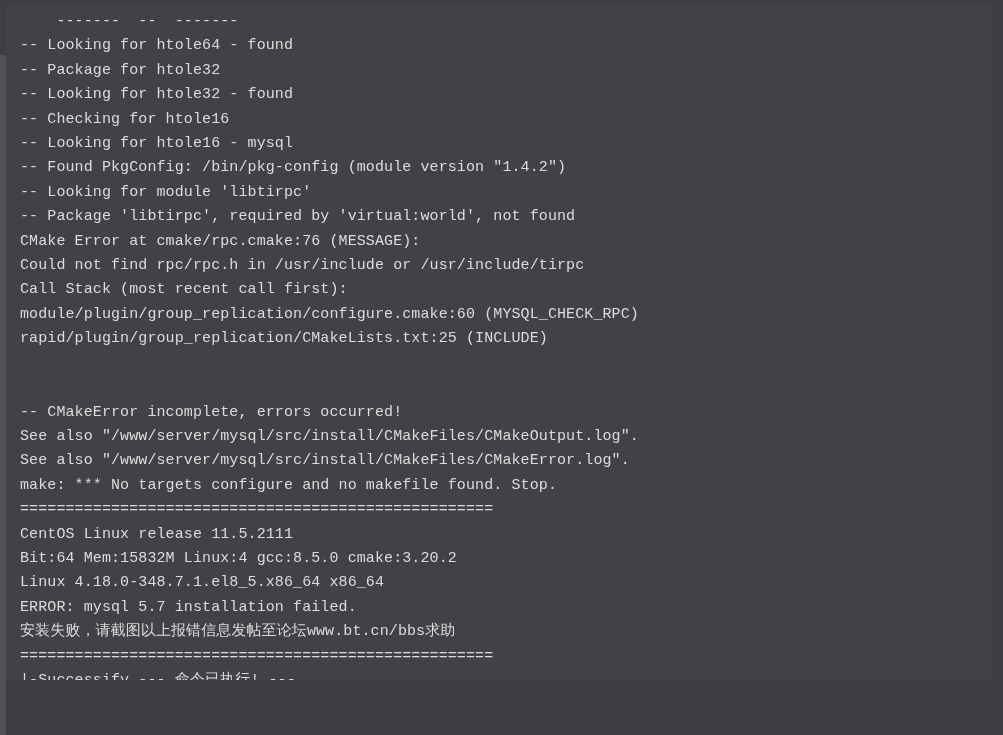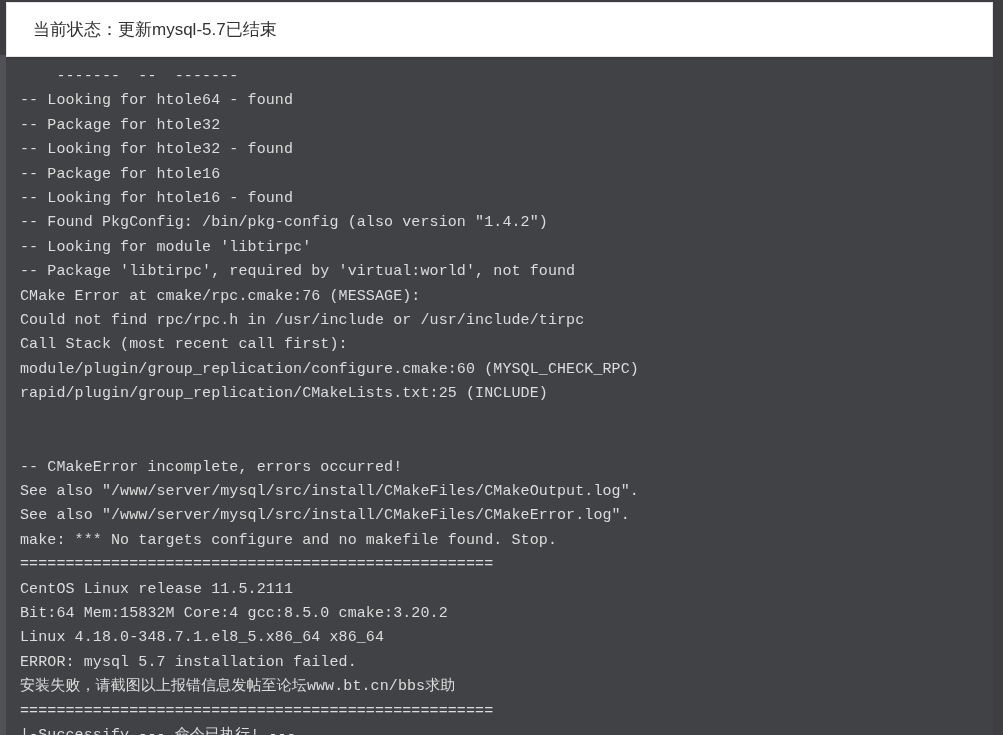--- a/index.html
+++ b/index.html
@@ -47,45 +47,42 @@
     background: #6b6b6f;
     opacity: 0.45;
   }
 </style>
 </head>
 <body>
 
 <div class="outer">
   <div class="left-strip"></div>
 
-  <div class="status-bar">
-    <span>当前状态：</span><span>更新mysql-5.7已结束</span>
-  </div>
 
   <div class="terminal"><span>    -------  --  -------</span>
 <span>-- Looking for htole64 - found</span>
 <span>-- Package for htole32</span>
 <span>-- Looking for htole32 - found</span>
-<span>-- Package for htole16</span>
-<span>-- Looking for htole16 - found</span>
-<span>-- Found PkgConfig: /bin/pkg-config (also version "1.4.2")</span>
+<span>-- Checking for htole16</span>
+<span>-- Looking for htole16 - mysql</span>
+<span>-- Found PkgConfig: /bin/pkg-config (module version "1.4.2")</span>
 <span>-- Looking for module 'libtirpc'</span>
 <span>-- Package 'libtirpc', required by 'virtual:world', not found</span>
 <span>CMake Error at cmake/rpc.cmake:76 (MESSAGE):</span>
 <span>Could not find rpc/rpc.h in /usr/include or /usr/include/tirpc</span>
 <span>Call Stack (most recent call first):</span>
 <span>module/plugin/group_replication/configure.cmake:60 (MYSQL_CHECK_RPC)</span>
 <span>rapid/plugin/group_replication/CMakeLists.txt:25 (INCLUDE)</span>
 <span></span>
 <span></span>
 <span>-- CMakeError incomplete, errors occurred!</span>
 <span>See also "/www/server/mysql/src/install/CMakeFiles/CMakeOutput.log".</span>
 <span>See also "/www/server/mysql/src/install/CMakeFiles/CMakeError.log".</span>
 <span>make: *** No targets configure and no makefile found. Stop.</span>
 <span>====================================================</span>
 <span>CentOS Linux release 11.5.2111</span>
-<span>Bit:64 Mem:15832M Core:4 gcc:8.5.0 cmake:3.20.2</span>
+<span>Bit:64 Mem:15832M Linux:4 gcc:8.5.0 cmake:3.20.2</span>
 <span>Linux 4.18.0-348.7.1.el8_5.x86_64 x86_64</span>
 <span>ERROR: mysql 5.7 installation failed.</span>
 <span>安装失败，请截图以上报错信息发帖至论坛www.bt.cn/bbs求助</span>
 <span>====================================================</span>
 <span>|-Successify --- 命令已执行! ---</span></div>
 </div>
 
 </body></html>

